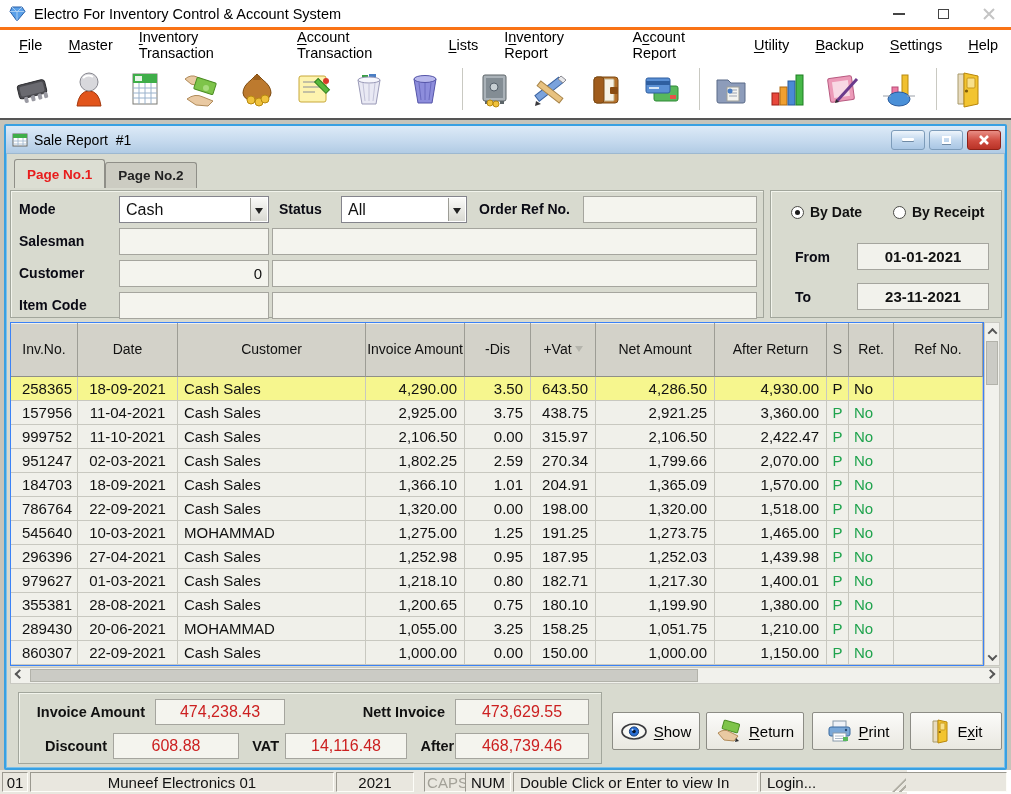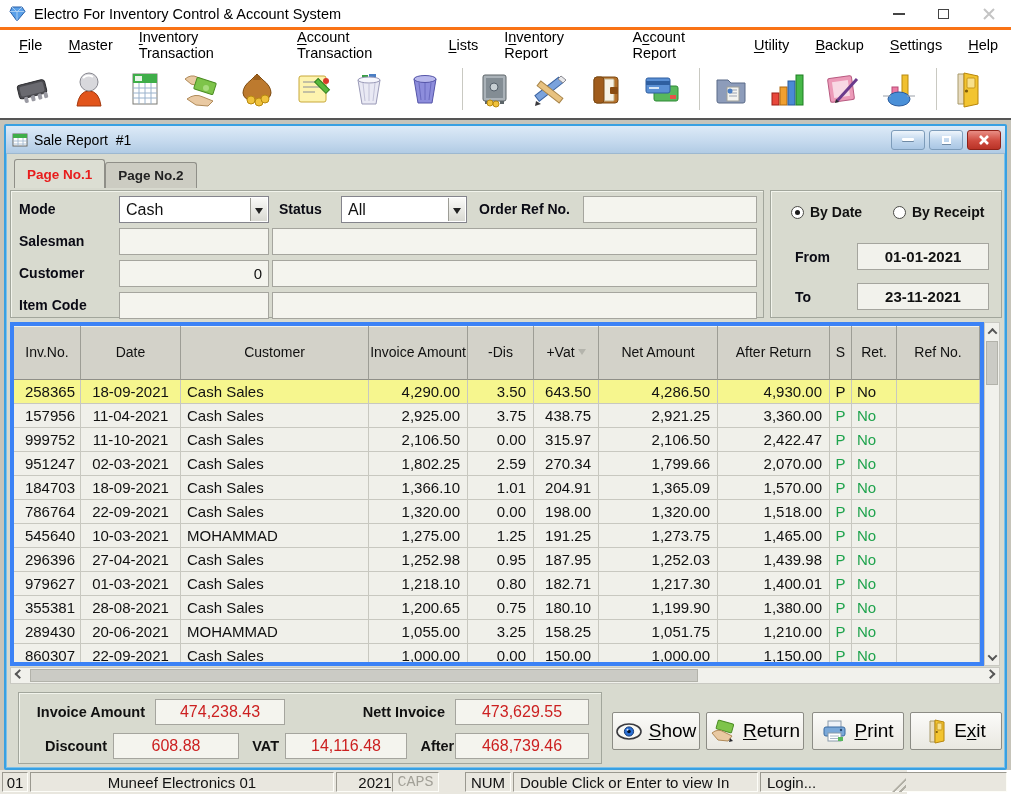--- a/index.html
+++ b/index.html
@@ -50,21 +50,21 @@
   .combo { position:absolute; height:27px; background:#fff; border:1px solid #84848c; font-size:16px; display:flex; align-items:center; padding:0 22px 0 6px; }
   .combo-btn { position:absolute; right:1px; top:1px; bottom:1px; width:17px; background:linear-gradient(#fafaf8,#d9d9d2); border-left:1px solid #9d9d96; display:flex; align-items:center; justify-content:center; }
   .combo-btn::after { content:""; border:4px solid transparent; border-top:6px solid #222; transform:translateY(3px); }
   .radio { width:13px; height:13px; border-radius:50%; border:1px solid #4a4a46; background:#fff; display:inline-block; position:relative; vertical-align:-2px; }
   .radio.sel::after { content:""; position:absolute; left:3px; top:3px; width:5px; height:5px; border-radius:50%; background:#1a1a1a; }
   .rlabel { font-size:14px; font-weight:bold; margin-left:6px; }
   .datefield { position:absolute; height:27px; background:#f2f2ec; border:1px solid #a5a59e; font-size:15px; font-weight:bold; display:flex; align-items:center; justify-content:center; }
 
   
   .table-area { position:absolute; left:4px; top:196px; width:990px; height:344px; --cols:67px 100px 188px 99px 66px 65px 119px 112px 22px 45px 1fr; }
-  .grid-pane { position:absolute; left:0; top:0; right:16px; bottom:0; border:4px solid #3b82f6; overflow:hidden; background:#f0f0ea; }
+  .grid-pane { position:absolute; left:0; top:0; right:16px; bottom:0; border:1px solid #3b82f6; overflow:hidden; background:#f0f0ea; }
   .thead { display:grid; grid-template-columns:var(--cols); height:54px; }
   .hcell { background:#d3d2c9; border-right:1px solid #9d9d95; border-bottom:1px solid #8f8f88; box-shadow:inset 0 1px 0 #f1f1ea; display:flex; align-items:center; justify-content:center; text-align:center; font-size:14px; line-height:1.15; }
   .sort-arrow { width:0; height:0; border:4px solid transparent; border-top:6px solid #b4b4ac; margin-left:3px; transform:translateY(1px); }
   .trow { display:grid; grid-template-columns:var(--cols); height:24px; background:#f0f0ea; }
   .trow.selected { background:#f6f68e; }
   .tcell { display:flex; align-items:center; border-right:1px solid #c8c8c0; border-bottom:1px solid #c8c8c0; font-size:15px; overflow:hidden; white-space:nowrap; }
   .tcell:nth-child(1) { justify-content:flex-end; padding-right:5px; }
   .tcell:nth-child(2) { justify-content:center; }
   .tcell:nth-child(3) { padding-left:6px; }
   .tcell:nth-child(4),.tcell:nth-child(5),.tcell:nth-child(6),.tcell:nth-child(7),.tcell:nth-child(8) { justify-content:flex-end; padding-right:7px; }
@@ -82,21 +82,21 @@
   .chev.left { transform:rotate(-45deg) translate(1px,-1px); }
   .chev.right { transform:rotate(135deg) translate(-1px,1px); }
   .vthumb { position:absolute; left:1px; right:1px; top:18px; height:44px; background:#cbcbc5; border:1px solid #b2b2aa; }
   .hthumb { position:absolute; top:1px; bottom:1px; left:19px; width:668px; background:#cbcbc5; border:1px solid #b2b2aa; }
 
   
   .footer { position:absolute; left:0; top:560px; right:0; height:82px; }
   .gbox { position:absolute; left:12px; top:6px; width:584px; height:72px; background:#d8dacf; border:1px solid #a2a69c; box-shadow:1px 1px 0 #f2f4ec inset; }
   .glabel { position:absolute; font-size:14.5px; font-weight:bold; text-align:right; }
   .gval { position:absolute; height:26px; background:#f4f4ee; border:1px solid #a5a59e; color:#cc2020; font-size:16px; display:flex; align-items:center; justify-content:center; }
-  .fbtn { position:absolute; top:26px; height:38px; background:linear-gradient(#fbfbf9,#e9e8e1); border:1px solid #8c8c85; border-radius:2px; display:flex; align-items:center; justify-content:center; gap:7px; font-size:19px; color:#000; }
+  .fbtn { position:absolute; top:26px; height:38px; background:linear-gradient(#fbfbf9,#e9e8e1); border:1px solid #8c8c85; border-radius:2px; display:flex; align-items:center; justify-content:center; gap:7px; font-size:15px; color:#000; }
   .fbtn svg { flex:none; }
 
   
   .statusbar { position:absolute; left:0; top:770px; width:907px; height:24px; background:#e9e7df; }
   .seg { position:absolute; top:2px; height:20px; border:1px solid; border-color:#9a988f #fdfdf8 #fdfdf8 #9a988f; font-size:15px; display:flex; align-items:center; padding:0 6px; white-space:nowrap; overflow:hidden; background:#e9e7df; }
   .seg.center { justify-content:center; }
   .seg.dim { color:#a3a198; }
   .grip { position:absolute; right:1px; bottom:2px; width:14px; height:14px; background:repeating-linear-gradient(-45deg, transparent 0 3px, #b0aea4 3px 5px); clip-path:polygon(100% 0, 100% 100%, 0 100%); }
 
   u { text-underline-offset:2px; }
@@ -648,18 +648,18 @@
         <span>E<u>x</u>it</span>
       </button>
     </div>
   </div>
 </div>
 
 <div class="statusbar">
   <span class="seg center" style="left:2px; width:26px;">01</span>
   <span class="seg center" style="left:30px; width:304px;">Muneef Electronics 01</span>
   <span class="seg center" style="left:336px; width:78px;">2021</span>
-  <span class="seg center dim" style="left:392px; width:47px;font-family:Liberation Mono, monospace;">CAPS</span>
+  <span class="seg center dim" style="left:424px; width:47px;">CAPS</span>
   <span class="seg center" style="left:465px; width:46px;">NUM</span>
   <span class="seg" style="left:513px; width:245px;">Double Click or Enter to view In</span>
   <span class="seg" style="left:760px; width:247px;">Login...</span>
   <span class="grip"></span>
 </div>
 
 </body></html>

